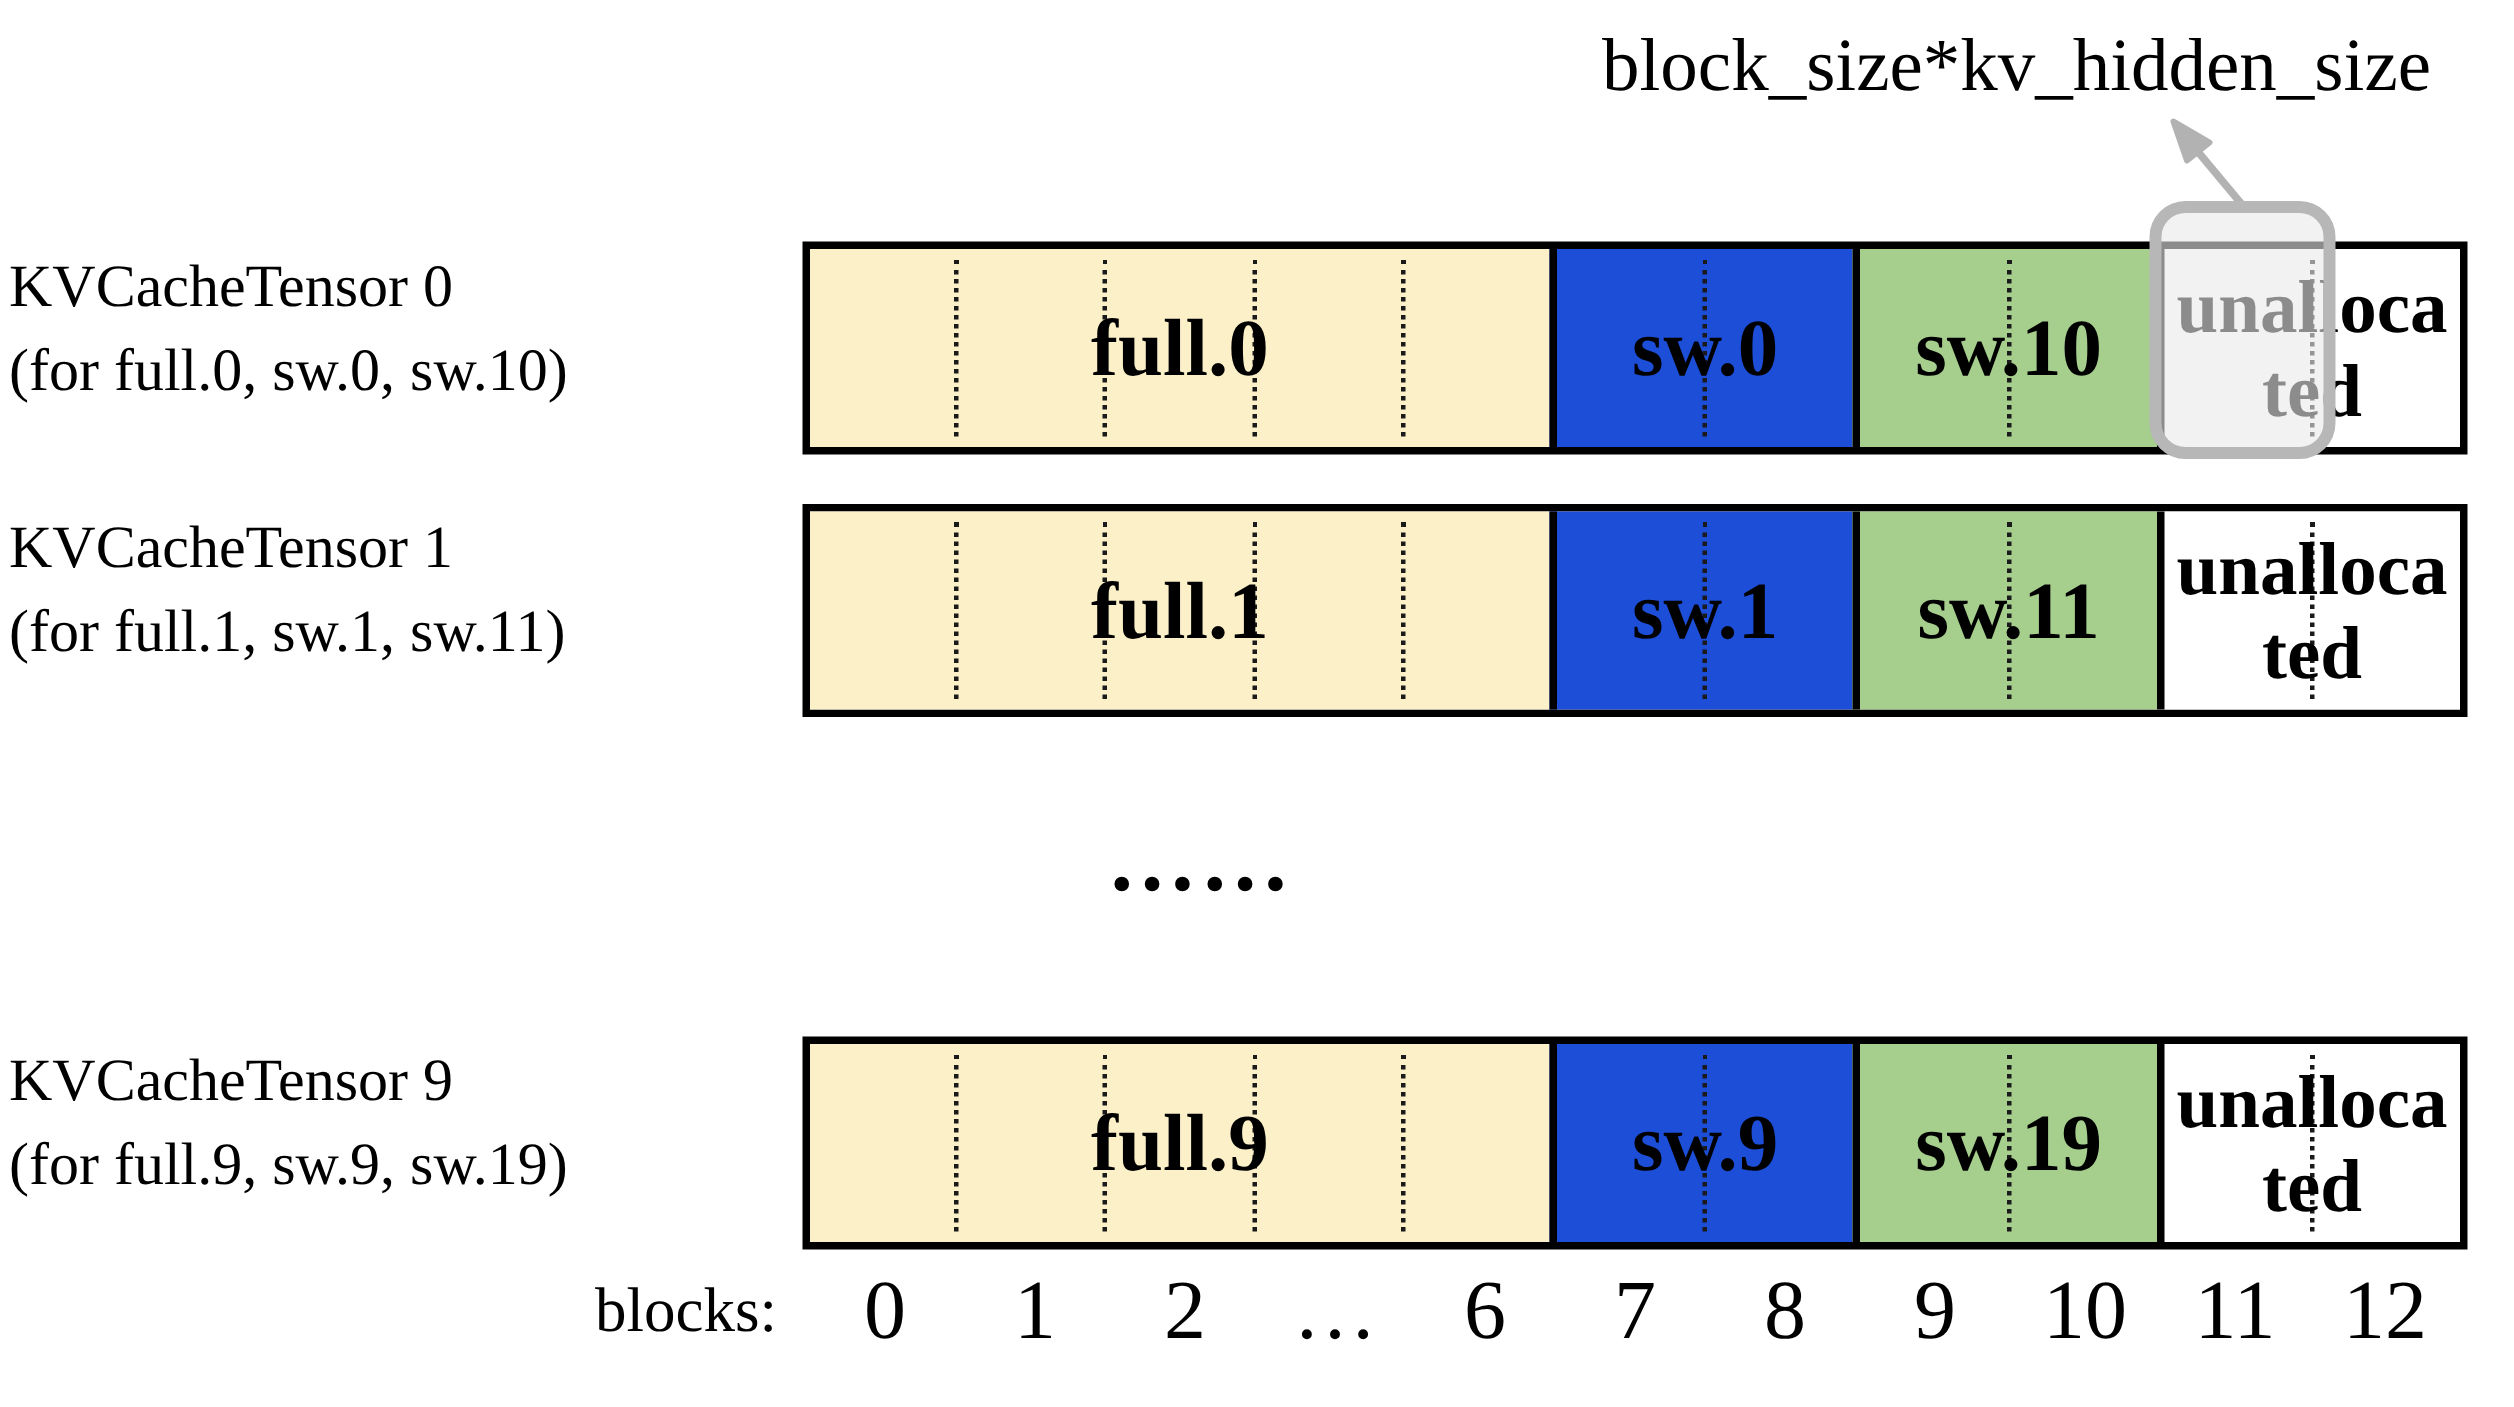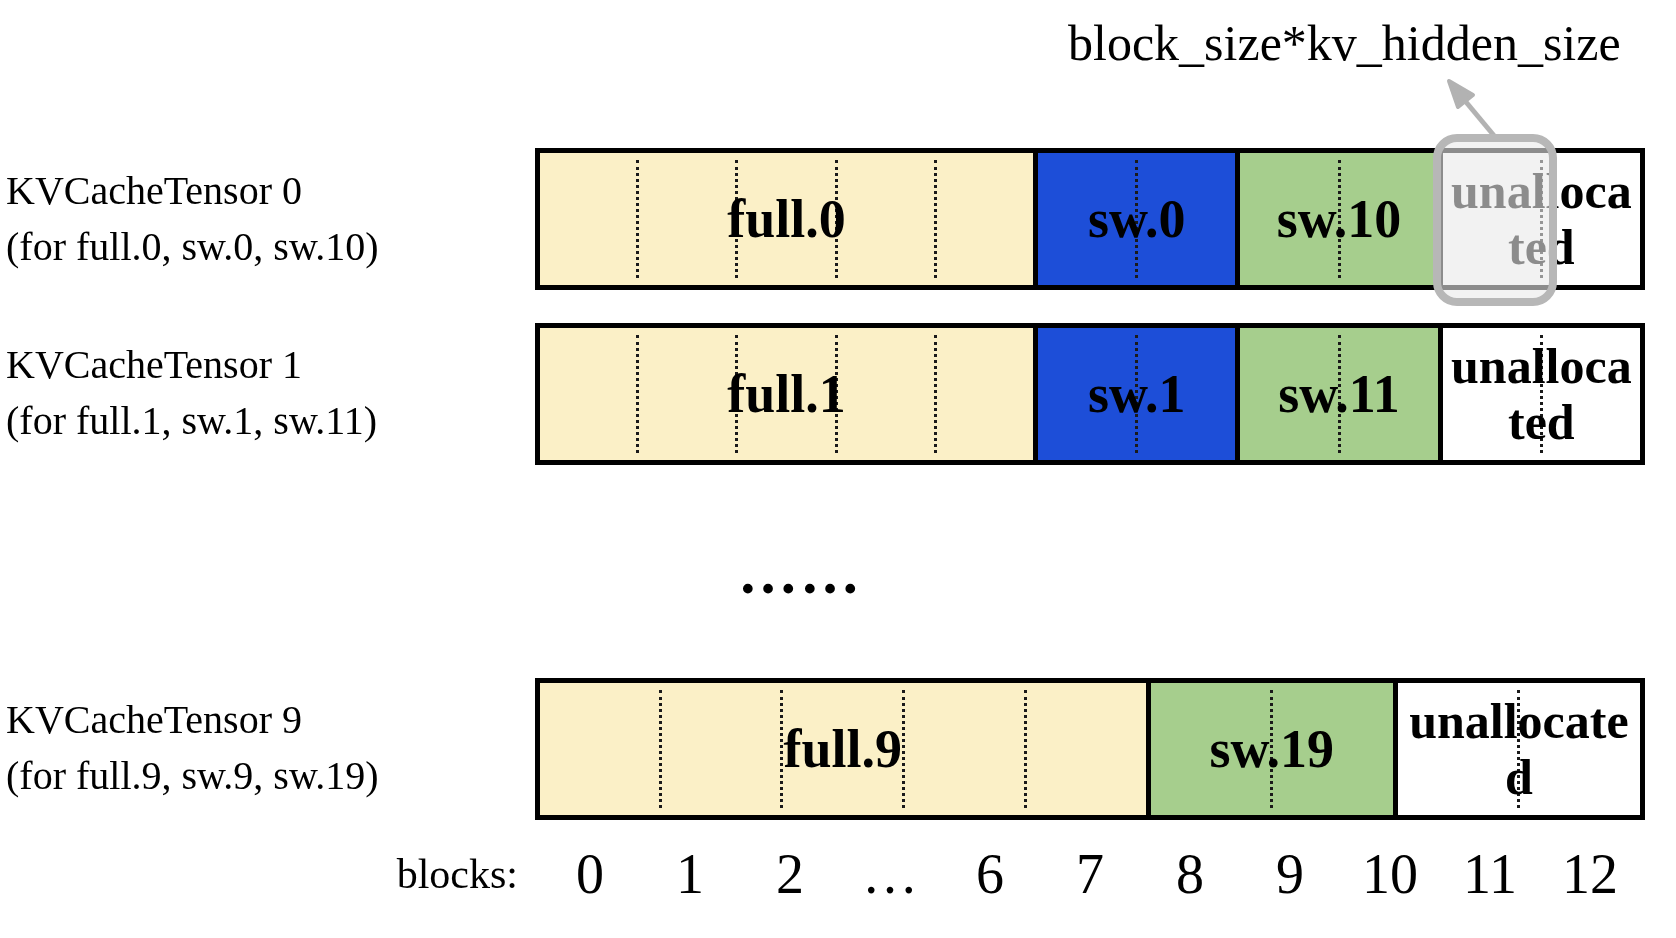--- a/index.html
+++ b/index.html
@@ -14,21 +14,21 @@
   }
   .arrow-svg{position:absolute;left:0;top:0;pointer-events:none;}
   
   .row-label{
     position:absolute;left:6px;width:508px;text-align:left;
     font-size:40px;line-height:56px;
   }
   
   .bar{
     position:absolute;left:535px;width:1110px;height:142px;
-    border:5px solid #000;box-sizing:border-box;display:flex;background:#fff;
+    border:5px solid #000;box-sizing:border-box;display:flex;background:#fff;margin-top:13px;
   }
   .seg{position:relative;display:flex;align-items:center;justify-content:center;box-sizing:border-box;}
   .seg + .seg{border-left:5px solid #000;}
   .seg.full{flex:5;background:#FBF0C7;}
   .seg.sw-light{flex:2;background:#1d4ed8;}
   .seg.sw-dark{flex:2;background:#A6CE8D;}
   .seg.unalloc{flex:2;background:#ffffff;}
   .cells{position:absolute;left:0;top:0;right:0;bottom:0;display:flex;}
   .cells i{flex:1;display:block;}
   .cells i + i{border-left:3px dotted #1a1a1a;margin:7px 0;}
@@ -157,20 +157,27 @@
   <div class="bar" style="top:678px">
     <div class="seg full">
       <div class="cells">
           <i></i>
           <i></i>
           <i></i>
           <i></i>
           <i></i>
         </div>
       <span class="seg-label">full.9</span>
+    </div>
+    <div class="seg sw-light">
+      <div class="cells">
+          <i></i>
+          <i></i>
+        </div>
+      <span class="seg-label">sw.9</span>
     </div>
     <div class="seg sw-dark">
       <div class="cells">
           <i></i>
           <i></i>
         </div>
       <span class="seg-label">sw.19</span>
     </div>
     <div class="seg unalloc">
       <div class="cells">

